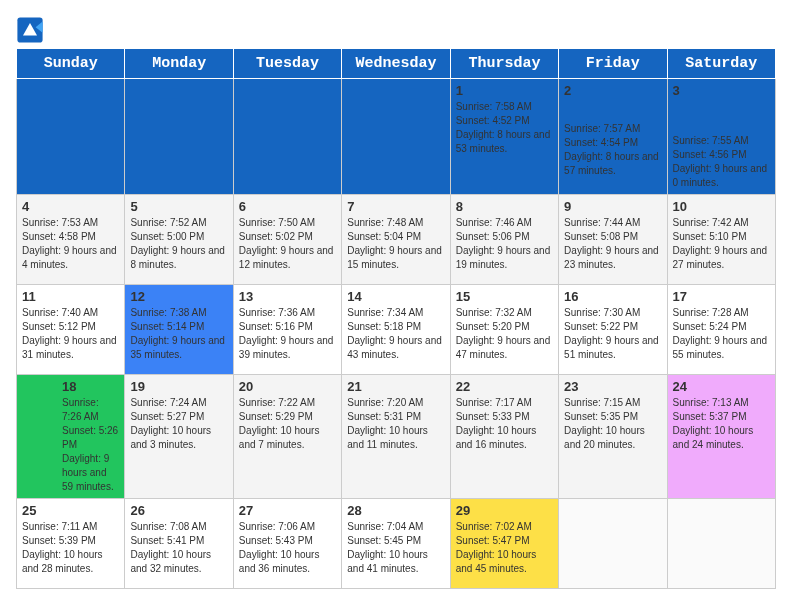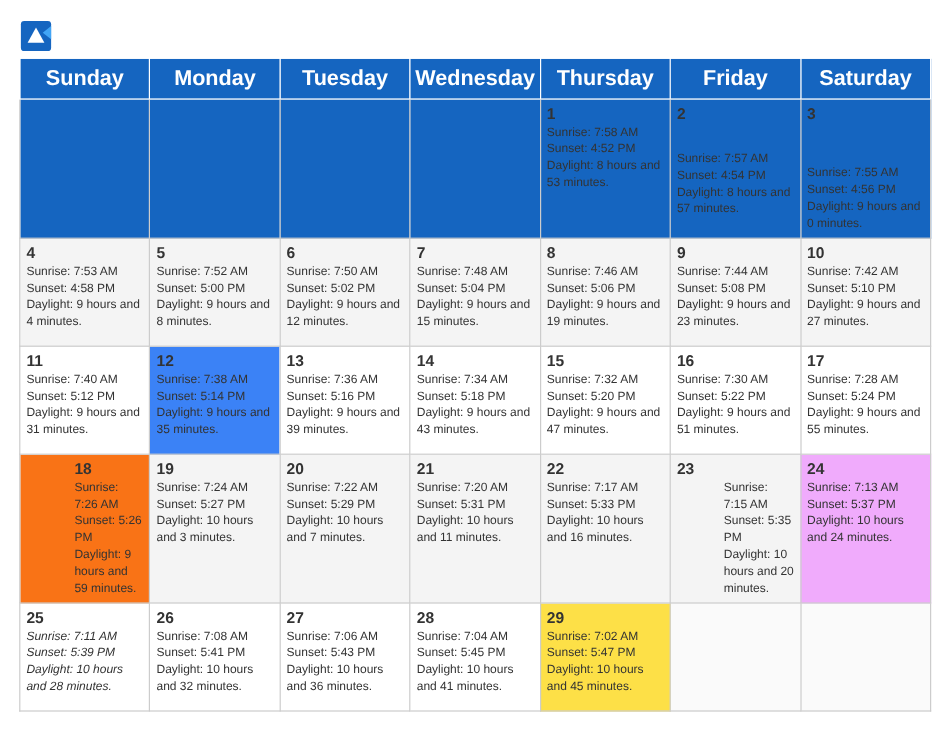--- a/index.html
+++ b/index.html
@@ -40,23 +40,24 @@
     table {
       width: 100%;
       border-collapse: collapse;
       table-layout: fixed;
     }
     .day-header {
       background-color: #1565c0;
       color: #fff;
       text-align: center;
       padding: 6px 2px;
-      font-size: 18px;
+      font-size: 15px;
       font-weight: bold;
       border: 1px solid #fff;
+      font-family: Liberation Mono, monospace;
     }
     td {
       border: 1px solid #ccc;
       vertical-align: top;
       padding: 4px 5px;
       font-size: 10.5px;
       color: #333;
       height: 90px;
     }
     .day-num {
@@ -227,21 +228,21 @@
 Daylight: 9 hours and 51 minutes.</div>
         </td>
         <td style="background-color: rgb(255, 255, 255);">
           <span class="day-num">17</span>
           <div class="cell-text" style="white-space: pre-line;">Sunrise: 7:28 AM
 Sunset: 5:24 PM
 Daylight: 9 hours and 55 minutes.</div>
         </td>
       </tr>
       <tr>
-        <td style="background-color: #f97316; padding-left: 45px;">
+        <td style="background-color: #22c55e; padding-left: 45px;">
           <span class="day-num">18</span>
           <div class="cell-text" style="white-space: pre-line;">Sunrise: 7:26 AM
 Sunset: 5:26 PM
 Daylight: 9 hours and 59 minutes.</div>
         </td>
         <td style="background-color: rgb(244, 244, 244);">
           <span class="day-num">19</span>
           <div class="cell-text" style="white-space: pre-line;">Sunrise: 7:24 AM
 Sunset: 5:27 PM
 Daylight: 10 hours and 3 minutes.</div>
@@ -259,35 +260,35 @@
 Daylight: 10 hours and 11 minutes.</div>
         </td>
         <td style="background-color: rgb(244, 244, 244);">
           <span class="day-num">22</span>
           <div class="cell-text" style="white-space: pre-line;">Sunrise: 7:17 AM
 Sunset: 5:33 PM
 Daylight: 10 hours and 16 minutes.</div>
         </td>
         <td style="background-color: rgb(244, 244, 244);">
           <span class="day-num">23</span>
-          <div class="cell-text" style="white-space: pre-line; margin-left: 39px;">Sunrise: 7:15 AM
+          <div class="cell-text" style="white-space: pre-line;">Sunrise: 7:15 AM
 Sunset: 5:35 PM
 Daylight: 10 hours and 20 minutes.</div>
         </td>
         <td style="background-color: #f0abfc;">
           <span class="day-num">24</span>
           <div class="cell-text" style="white-space: pre-line;">Sunrise: 7:13 AM
 Sunset: 5:37 PM
 Daylight: 10 hours and 24 minutes.</div>
         </td>
       </tr>
       <tr>
         <td style="background-color: rgb(255, 255, 255);">
           <span class="day-num">25</span>
-          <div class="cell-text" style="white-space: pre-line; font-style: italic;">Sunrise: 7:11 AM
+          <div class="cell-text" style="white-space: pre-line;">Sunrise: 7:11 AM
 Sunset: 5:39 PM
 Daylight: 10 hours and 28 minutes.</div>
         </td>
         <td style="background-color: rgb(255, 255, 255);">
           <span class="day-num">26</span>
           <div class="cell-text" style="white-space: pre-line;">Sunrise: 7:08 AM
 Sunset: 5:41 PM
 Daylight: 10 hours and 32 minutes.</div>
         </td>
         <td style="background-color: rgb(255, 255, 255);">

